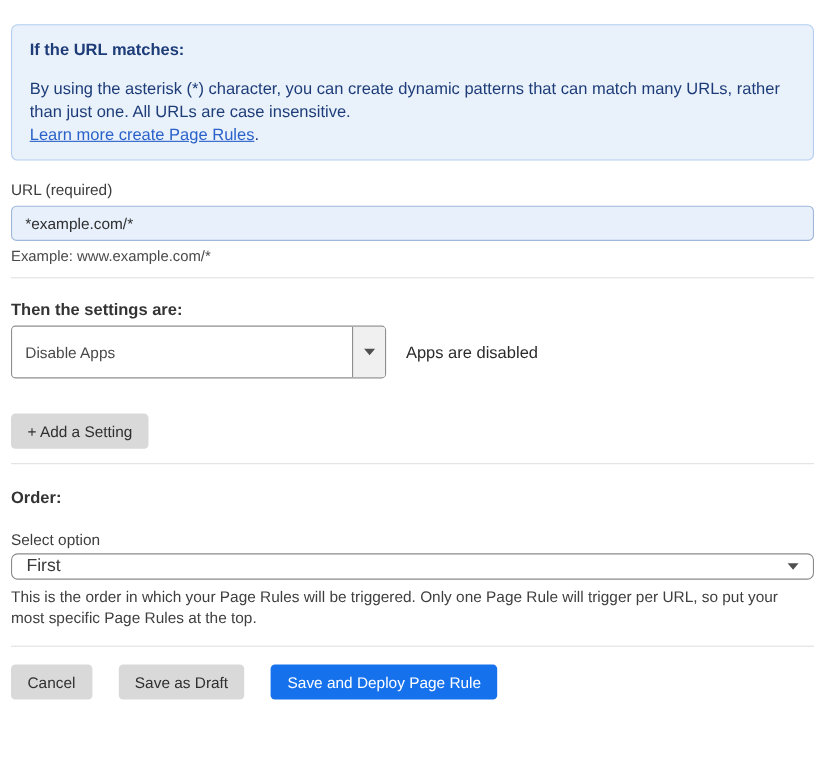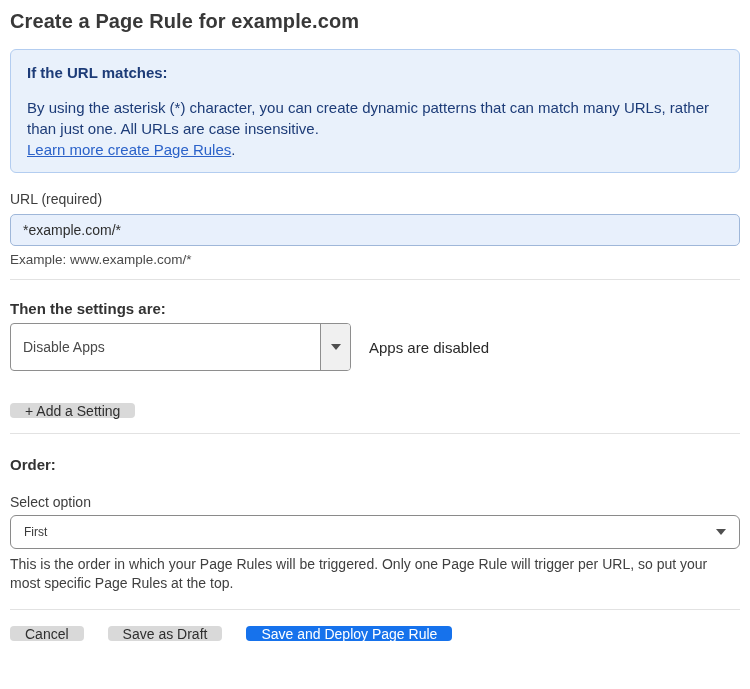--- a/index.html
+++ b/index.html
@@ -115,50 +115,50 @@
     border-top: 6px solid #4f4f4f;
   }
   .status-text {
     margin-left: 18px;
     font-size: 15px;
     color: #2a2a2a;
   }
   .btn {
     border: none;
     border-radius: 4px;
-    height: 15px;
+    height: 32px;
     padding: 0 15px;
     font-size: 14px;
     font-family: "Liberation Sans", sans-serif;
     cursor: pointer;
   }
   .btn-gray {
     background: #d9d9d9;
     color: #2f2f2f;
   }
   .btn-blue {
     background: #1672ec;
     color: #ffffff;
   }
   .add-setting-btn { margin-top: 32px; }
   .divider-2 { margin-top: 13px; }
   .order-heading { margin-top: 22px; }
   .select-label { margin-top: 21px; }
   .select-full {
     margin-top: 5px;
-    height: 34px;
+    height: 24px;
     width: 100%;
     border: 1px solid #8a8a8a;
     border-radius: 6px;
     background: #fff;
     display: flex;
     align-items: center;
     justify-content: space-between;
     padding: 0 13px;
-    font-size: 12px;
+    font-size: 16px;
     color: #3a3a3a;
     cursor: pointer;
   }
   .order-helper {
     margin-top: 6px;
     font-size: 14px;
     line-height: 19px;
     color: #3f3f3f;
     max-width: 720px;
   }
@@ -167,21 +167,20 @@
     display: flex;
     gap: 24px;
     margin-top: 16px;
   }
 </style>
 </head>
 <body>
 
 <div class="container">
 
-  <h1 class="page-title">Create a Page Rule for example.com</h1>
 
   <div class="info-box">
     <div class="info-heading">If the URL matches:</div>
     <div class="info-body">By using the asterisk (*) character, you can create dynamic patterns that can match many URLs, rather than just one. All URLs are case insensitive.</div>
     <div>
       <a class="info-link">Learn more create Page Rules</a><span class="info-link-suffix">.</span>
     </div>
   </div>
 
   <div class="field-label">URL (required)</div>

